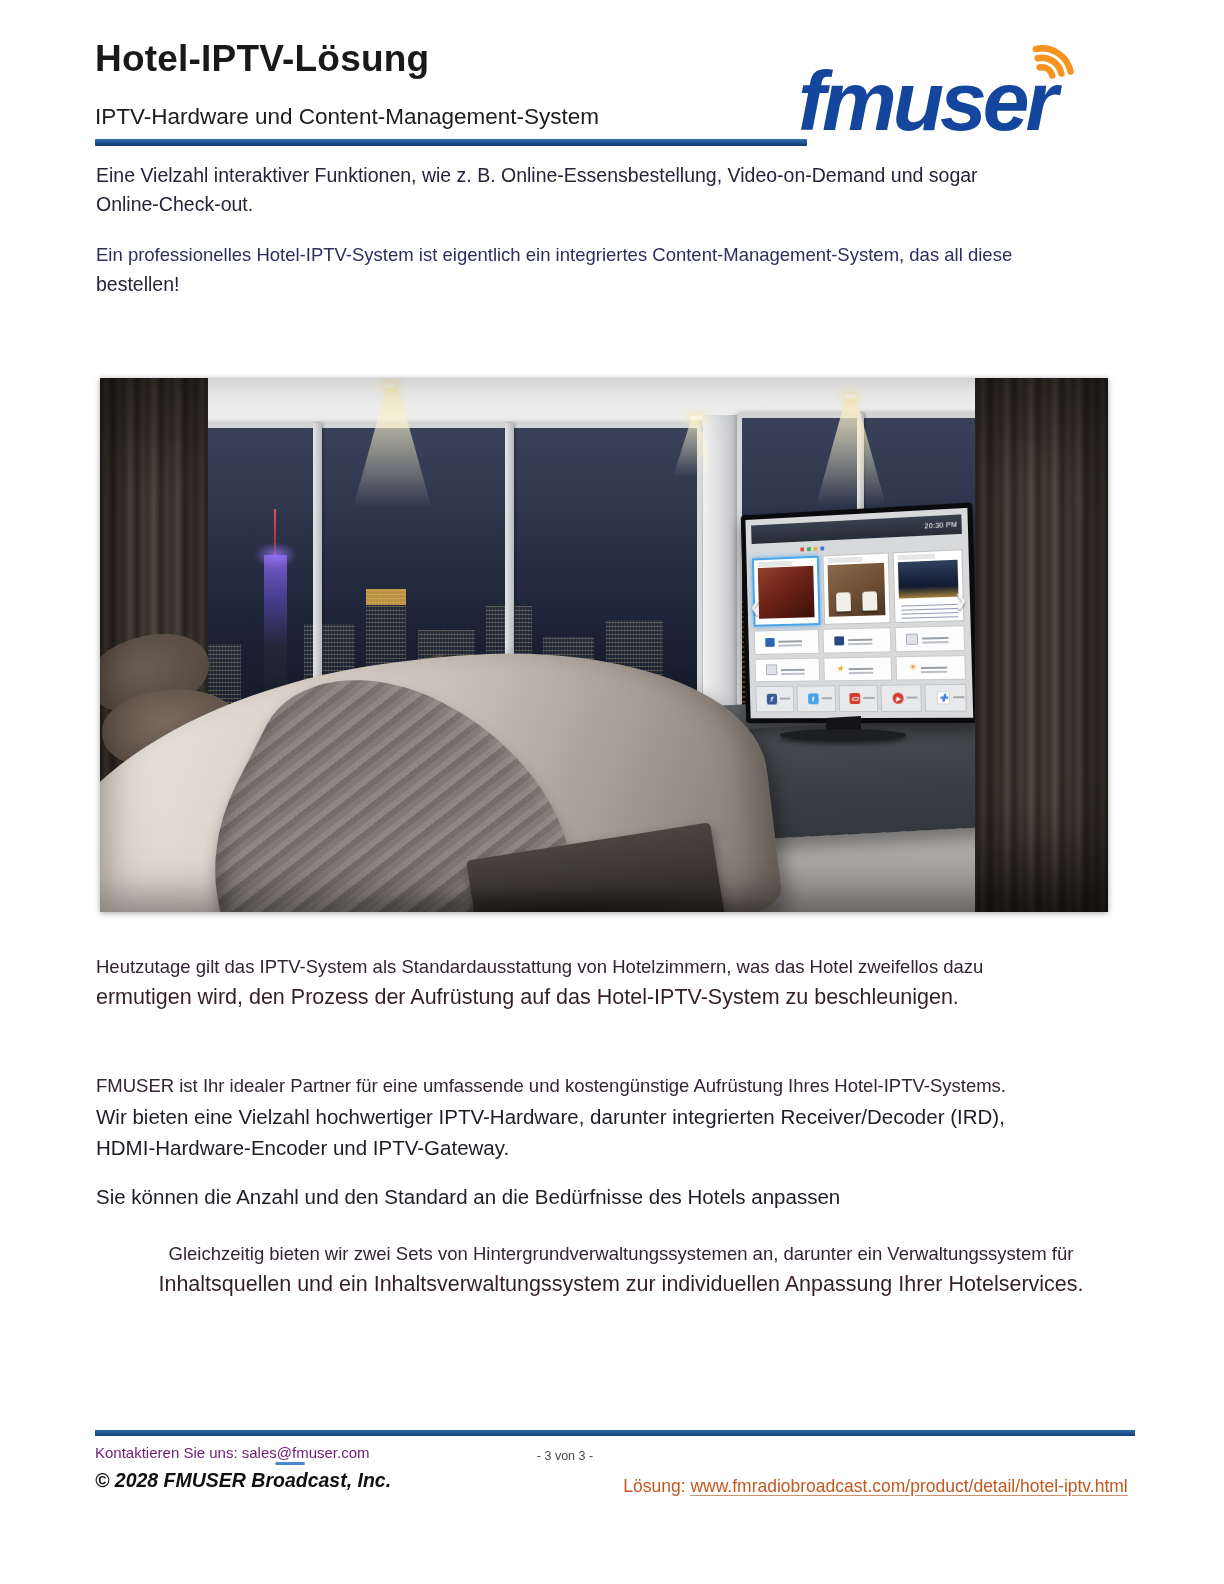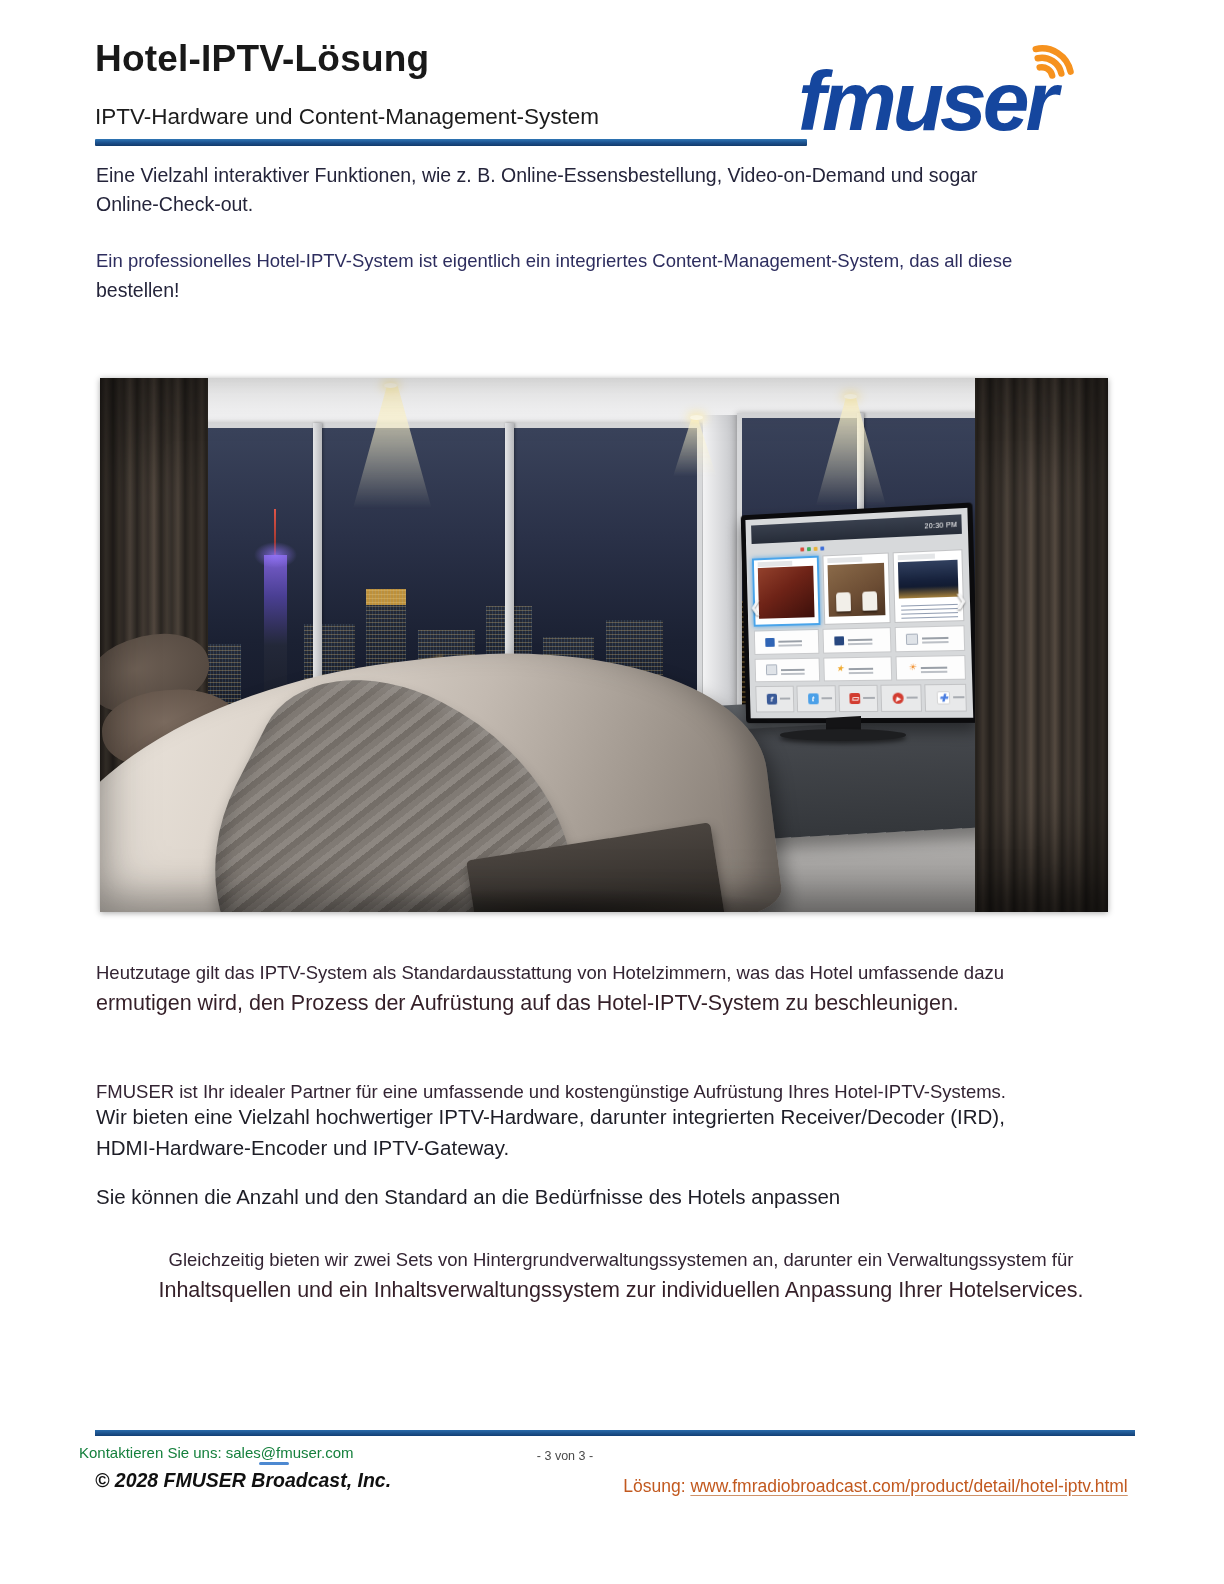--- a/index.html
+++ b/index.html
@@ -11,33 +11,33 @@
   .title{position:absolute;left:95px;top:38px;font-size:37px;font-weight:600;color:#191919;letter-spacing:.2px;}
   .subtitle{position:absolute;left:95px;top:104px;font-size:22.5px;font-weight:500;color:#1c1c1c;}
   .hrule{position:absolute;left:95px;top:139px;width:712px;height:7px;background:linear-gradient(180deg,#2f76b5 0%,#1b4f8c 55%,#123a6b 100%);border-radius:1px;}
   .logo{position:absolute;left:798px;top:40px;width:320px;height:102px;}
   .logo-text{position:absolute;left:0;bottom:0;font-size:84px;line-height:.95;font-weight:700;font-style:italic;color:#15469e;letter-spacing:-4px;}
   .logo-sig{position:absolute;right:40px;top:-14px;width:54px;height:54px;transform:rotate(-12deg);}
 
   
   .para{position:absolute;left:96px;width:1050px;}
   .ln{white-space:nowrap;}
-  .s18{font-size:18.5px;margin-top:6px;}.s19{font-size:19.5px;}.s20{font-size:20.5px;}.s21{font-size:21.5px;}
+  .s18{font-size:18.5px;}.s19{font-size:19.5px;}.s20{font-size:20.5px;}.s21{font-size:21.5px;}
   .c-ink{color:#24243a;}.c-navy{color:#2d2d5e;}.c-dark{color:#1d1d26;}.c-plum{color:#332433;}.c-maroon{color:#341f28;}
   .p1{top:161px;line-height:29px;}
   .p2{top:240px;line-height:29.5px;}
   .p3{top:951px;line-height:31px;}
   .p4{top:1075px;}
   .p5{top:1101px;line-height:31px;}
   .p6{top:1185px;}
   .p7{top:1238px;line-height:31px;text-align:center;}
 
   
   .frule{position:absolute;left:95px;top:1430px;width:1040px;height:6px;background:linear-gradient(180deg,#2a6bab,#123e74);}
-  .f-contact{position:absolute;left:79px;top:1444px;font-size:15px;color:#15803d;}
+  .f-contact{position:absolute;left:95px;top:1444px;font-size:15px;color:#701a75;}
   .f-email{position:relative;}
   .f-email::after{content:"";position:absolute;left:26%;bottom:-4px;width:30px;height:3px;background:#2e74c9;border-radius:2px;opacity:.85;}
   .f-copy{position:absolute;left:95px;top:1469px;font-size:19.5px;font-weight:700;font-style:italic;color:#101010;}
   .f-page{position:absolute;left:490px;top:1449px;width:150px;text-align:center;font-size:12.5px;color:#4a4a4a;}
   .f-wa{position:absolute;left:618px;top:1439px;width:515px;text-align:center;font-size:20px;color:#1d509f;}
   .f-wa .num{border-bottom:1px solid #8d8d8d;}
   .f-url{position:absolute;left:618px;top:1476px;width:515px;text-align:center;font-size:17.5px;color:#c2591f;}
   .f-url .url{text-decoration:underline;text-decoration-color:#cf9268;text-underline-offset:3px;}
 
   
@@ -327,21 +327,21 @@
       <div class="pillow pw2"></div>
       <div class="duvet"></div>
       <div class="blanket"></div>
       <div class="footboard"></div>
     </div>
 
     <div class="vig"></div>
   </div>
 
   <div class="para p3">
-    <div class="ln s18 c-plum">Heutzutage gilt das IPTV-System als Standardausstattung von Hotelzimmern, was das Hotel umfassende dazu</div>
+    <div class="ln s18 c-plum">Heutzutage gilt das IPTV-System als Standardausstattung von Hotelzimmern, was das Hotel zweifellos dazu</div>
     <div class="ln s21 c-maroon">ermutigen wird, den Prozess der Aufrüstung auf das Hotel-IPTV-System zu beschleunigen.</div>
   </div>
 
   <div class="para p4">
     <div class="ln s18 c-plum">FMUSER ist Ihr idealer Partner für eine umfassende und kostengünstige Aufrüstung Ihres Hotel-IPTV-Systems.</div>
   </div>
 
   <div class="para p5">
     <div class="ln s20 c-dark">Wir bieten eine Vielzahl hochwertiger IPTV-Hardware, darunter integrierten Receiver/Decoder (IRD),</div>
     <div class="ln s20 c-dark">HDMI-Hardware-Encoder und IPTV-Gateway.</div>

